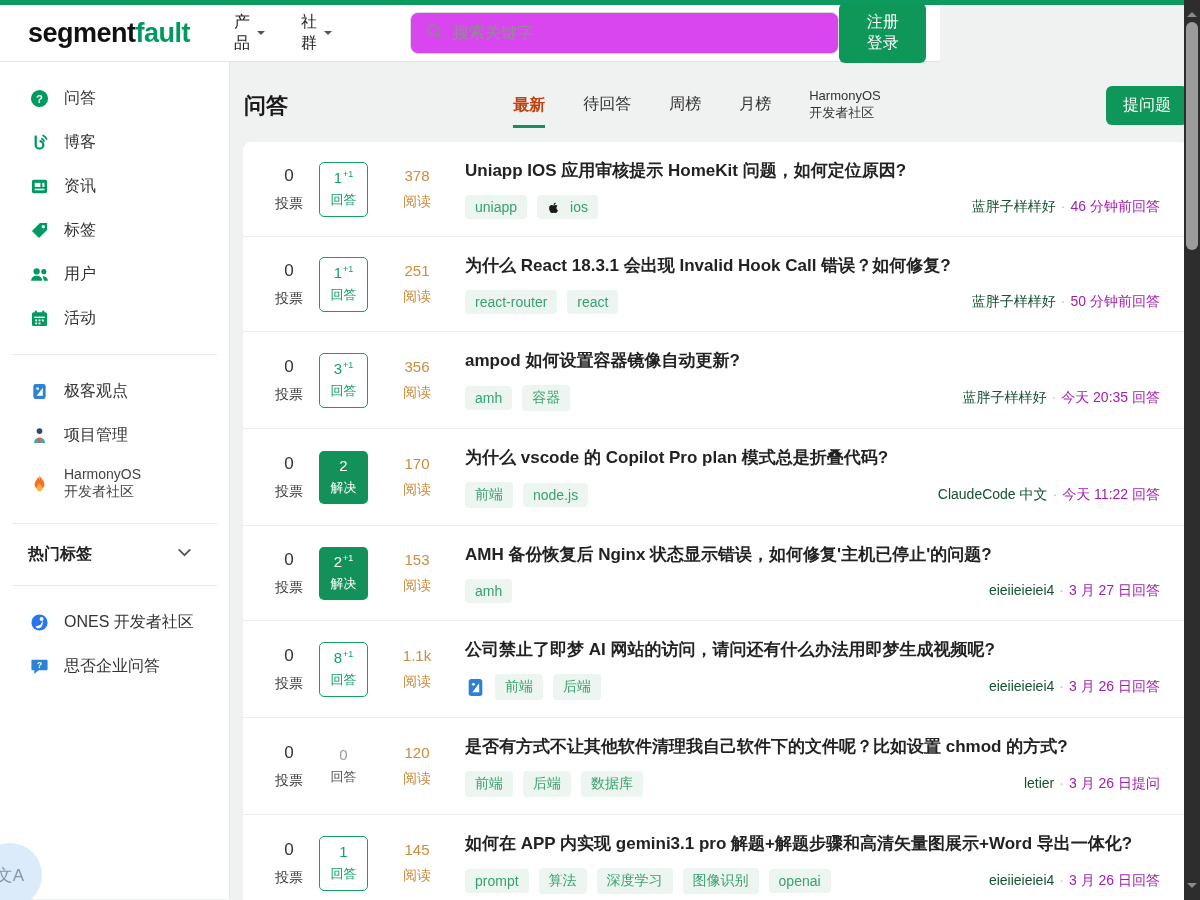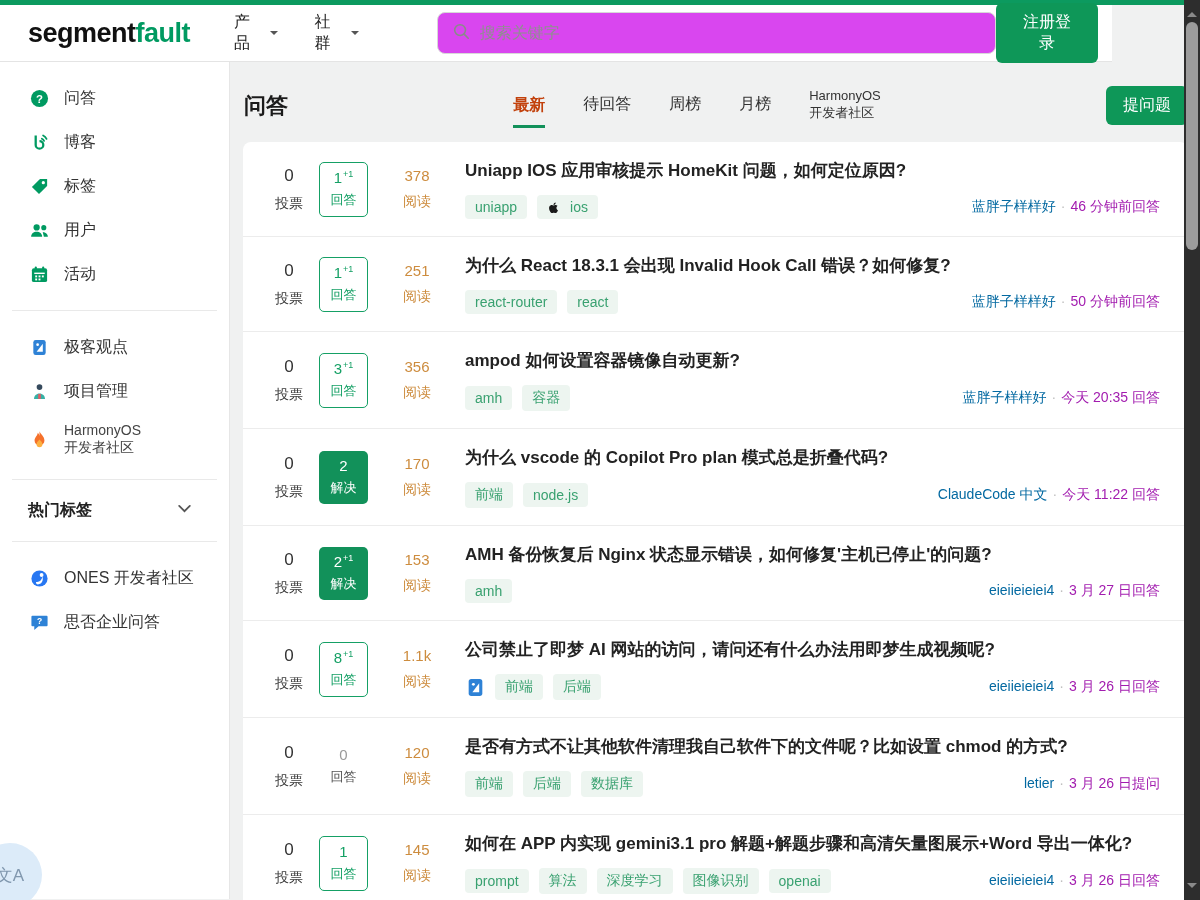--- a/index.html
+++ b/index.html
@@ -2,21 +2,21 @@
 <html><head>
 <meta charset="utf-8">
 <style>
   * { margin:0; padding:0; box-sizing:border-box; }
   html,body { width:1200px; height:900px; overflow:hidden; }
   body { font-family:"Liberation Sans","DejaVu Sans",sans-serif; background:#f0f1f1; color:#222; }
   .page { position:relative; width:1200px; height:900px; overflow:hidden; }
 
   
   .top-strip { height:5px; width:1184px; background:#0c9a5f; }
-  .header { height:57px; background:#fff; display:flex; align-items:center; padding:0 14px 0 28px; border-bottom:1px solid #e4e4e4; width:1112px; }
+  .header { height:57px; background:#fff; display:flex; align-items:center; padding:0 14px 0 28px; border-bottom:1px solid #e4e4e4; width:940px; }
   .logo { font-size:27px; font-weight:800; letter-spacing:-.5px; cursor:pointer; }
   .logo .seg { color:#111; }
   .logo .fault { color:#009a61; }
   .nav { display:flex; margin-left:30px; gap:8px; }
   .nav-item { display:flex; align-items:center; font-size:16px; color:#222; padding:8px 14px; cursor:pointer; }
   .caret { width:0; height:0; border:4px solid transparent; border-top-color:#555; margin-left:7px; transform:translateY(2px); }
   .search-box { margin-left:64px; width:578px; height:42px; border:1px solid #d8d8d8; border-radius:8px; display:flex; align-items:center; padding:0 14px; background:#d946ef; }
   .search-box input { border:none; outline:none; font-size:16px; margin-left:10px; flex:1; color:#333; font-family:inherit; background:transparent; }
   .search-box input::placeholder { color:#8f8f8f; }
   .signup-btn { margin-left:auto; background:#0e9758; color:#fff; font-size:16px; border:none; border-radius:6px; padding:9px 20px; cursor:pointer; font-family:inherit; }
@@ -62,21 +62,21 @@
   .reads { width:64px; }
   .reads .n { color:#cd8c3e; font-size:15px; }
   .reads .l { color:#cd8c3e; }
   .q-content { flex:1; margin-left:16px; min-width:0; }
   .q-title { font-size:17px; font-weight:bold; color:#222; cursor:pointer; white-space:nowrap; }
   .q-line2 { display:flex; align-items:center; margin-top:13px; }
   .tag { background:#edf5f0; color:#39a170; font-size:14px; padding:4px 10px; border-radius:4px; margin-right:10px; cursor:pointer; display:inline-flex; align-items:center; }
   .tag svg { margin-right:5px; }
   .lead-icon { width:21px; height:21px; margin-right:9px; display:inline-flex; }
   .q-meta { margin-left:auto; font-size:14px; white-space:nowrap; }
-  .q-meta .author { color:#0369a1; cursor:pointer; }
+  .q-meta .author { color:#14532d; cursor:pointer; }
   .q-meta .dot { color:#c0c0c0; margin:0 5px; }
   .q-meta .time { color:#a21caf; }
 
   
   .scrollbar { position:absolute; right:0; top:0; width:16px; height:900px; background:#2d2d2d; }
   .sb-thumb { position:absolute; left:2px; top:22px; width:12px; height:228px; background:#9c9c9c; border-radius:6px; }
   .sb-up { position:absolute; left:3px; top:7px; width:0; height:0; border:5px solid transparent; border-bottom-color:#8a8a8a; }
   .sb-down { position:absolute; left:3px; bottom:7px; width:0; height:0; border:5px solid transparent; border-top-color:#8a8a8a; }
 
   
@@ -127,20 +127,31 @@
               <path d="M6 2.5v10a4 4 0 1 0 4-4" fill="none" stroke="#009a61" stroke-width="2.4"></path>
               <path d="M12.5 6a5 5 0 0 1 2.3 2.3" fill="none" stroke="#009a61" stroke-width="1.9" stroke-linecap="round"></path>
               <path d="M13.8 2.6a8 8 0 0 1 3.6 3.6" fill="none" stroke="#009a61" stroke-width="1.9" stroke-linecap="round"></path>
             </svg>
           </span>
         <span class="lbl">博客</span>
       </div>
       <div class="side-item">
         <span class="ic">
             <svg viewBox="0 0 20 20">
+              <rect x="2" y="3" width="16" height="14" rx="2" fill="#009a61"></rect>
+              <rect x="5" y="6.2" width="6" height="4.2" fill="#fff"></rect>
+              <rect x="13" y="6.2" width="2.2" height="4.2" fill="#fff"></rect>
+              <rect x="5" y="12.3" width="10.2" height="1.7" fill="#fff"></rect>
+            </svg>
+          </span>
+        <span class="lbl">资讯</span>
+      </div>
+      <div class="side-item">
+        <span class="ic">
+            <svg viewBox="0 0 20 20">
               <path d="M2 10.5 L10.5 2 H18 V9.5 L9.5 18 Z" fill="#009a61"></path>
               <circle cx="14" cy="6" r="1.7" fill="#fff"></circle>
             </svg>
           </span>
         <span class="lbl">标签</span>
       </div>
       <div class="side-item">
         <span class="ic">
             <svg viewBox="0 0 20 20">
               <circle cx="7" cy="6.8" r="3.3" fill="#009a61"></circle>

